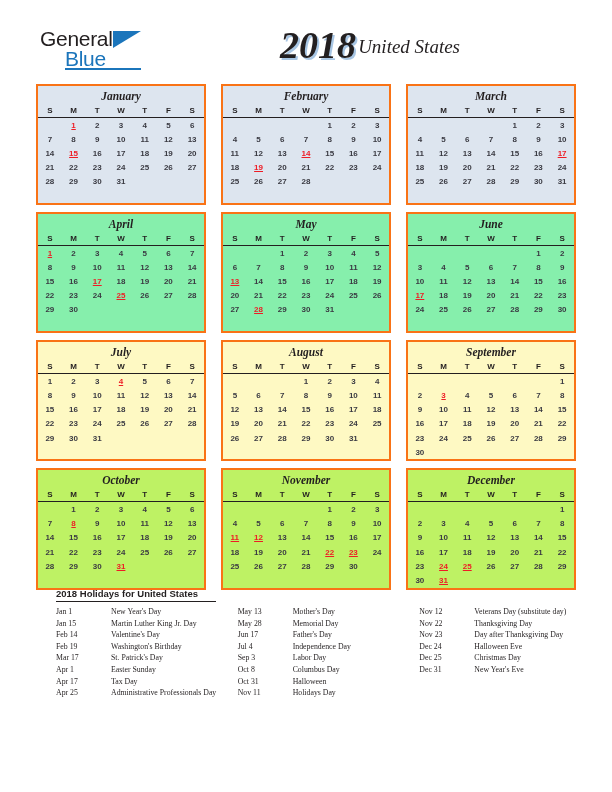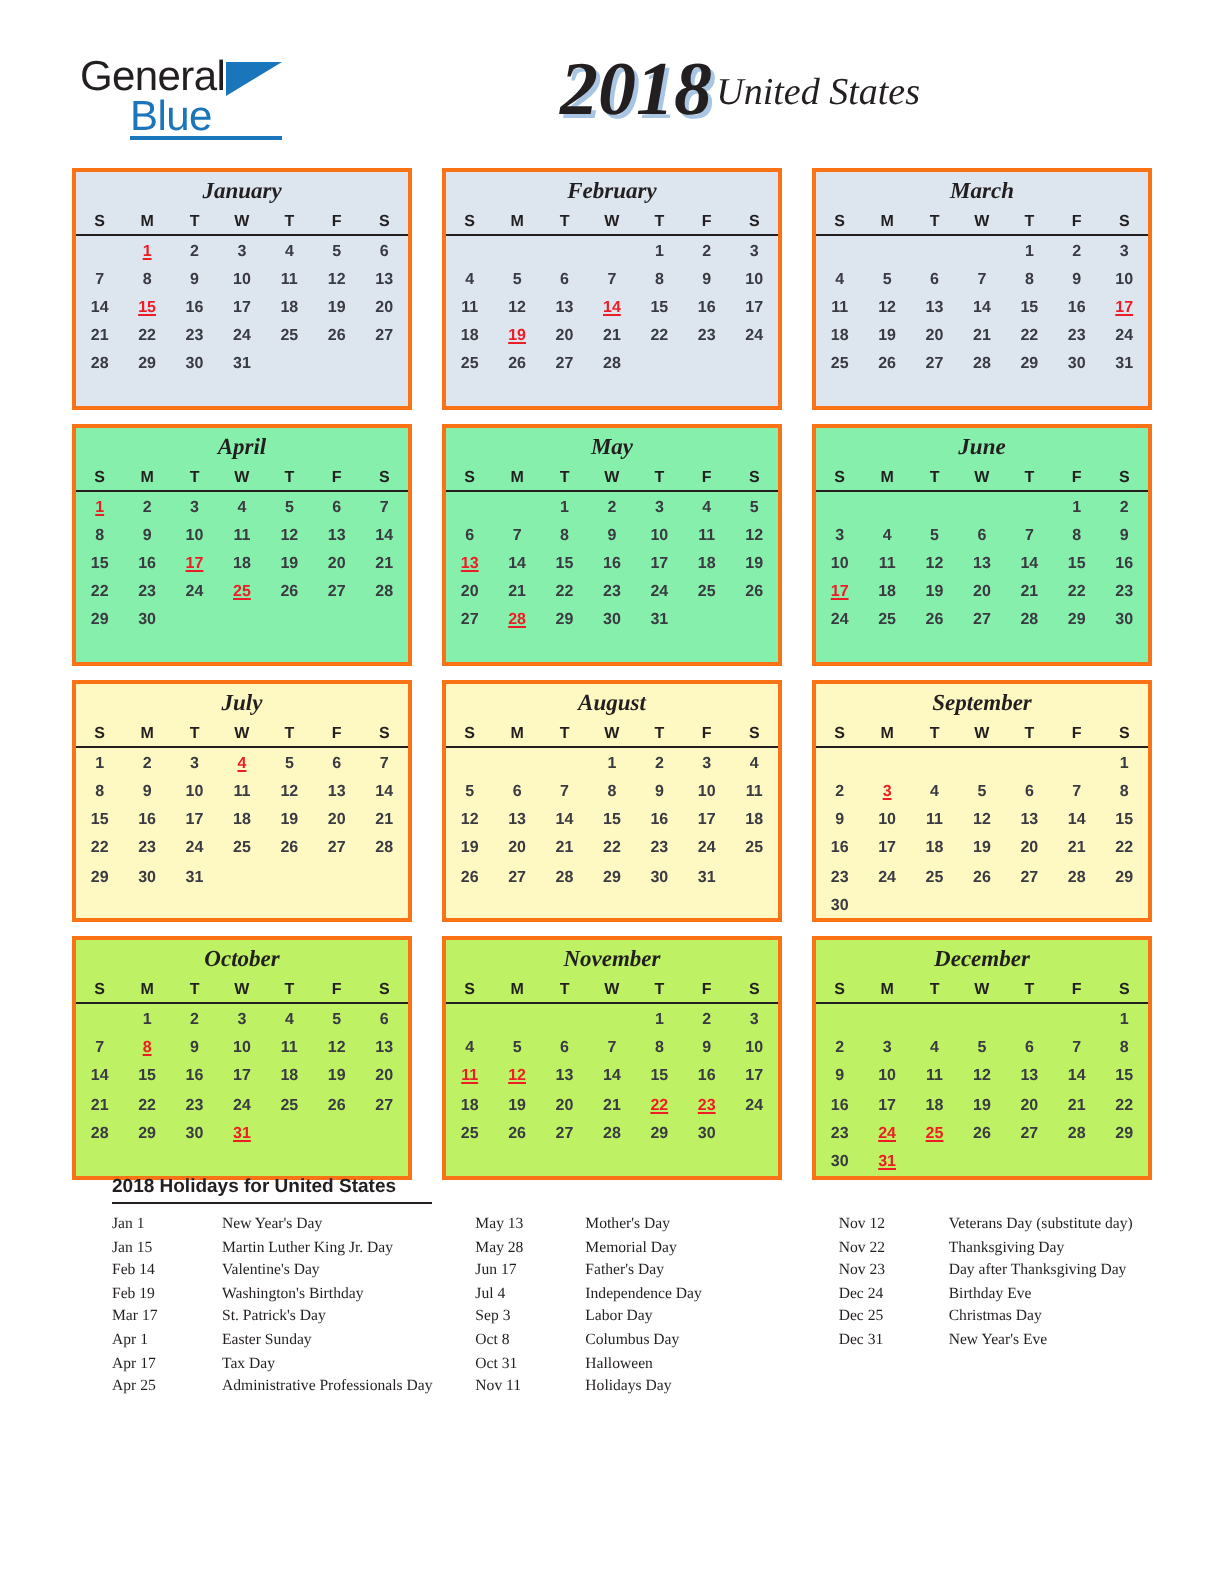--- a/index.html
+++ b/index.html
@@ -1173,21 +1173,21 @@
         <div class="hol-row">
           <span class="hol-date">Nov 22</span>
           <span class="hol-name">Thanksgiving Day</span>
         </div>
         <div class="hol-row">
           <span class="hol-date">Nov 23</span>
           <span class="hol-name">Day after Thanksgiving Day</span>
         </div>
         <div class="hol-row">
           <span class="hol-date">Dec 24</span>
-          <span class="hol-name">Birthday Eve</span>
+          <span class="hol-name">Halloween Eve</span>
         </div>
         <div class="hol-row">
           <span class="hol-date">Dec 25</span>
           <span class="hol-name">Christmas Day</span>
         </div>
         <div class="hol-row">
           <span class="hol-date">Dec 31</span>
           <span class="hol-name">New Year's Eve</span>
         </div>
       </div>

